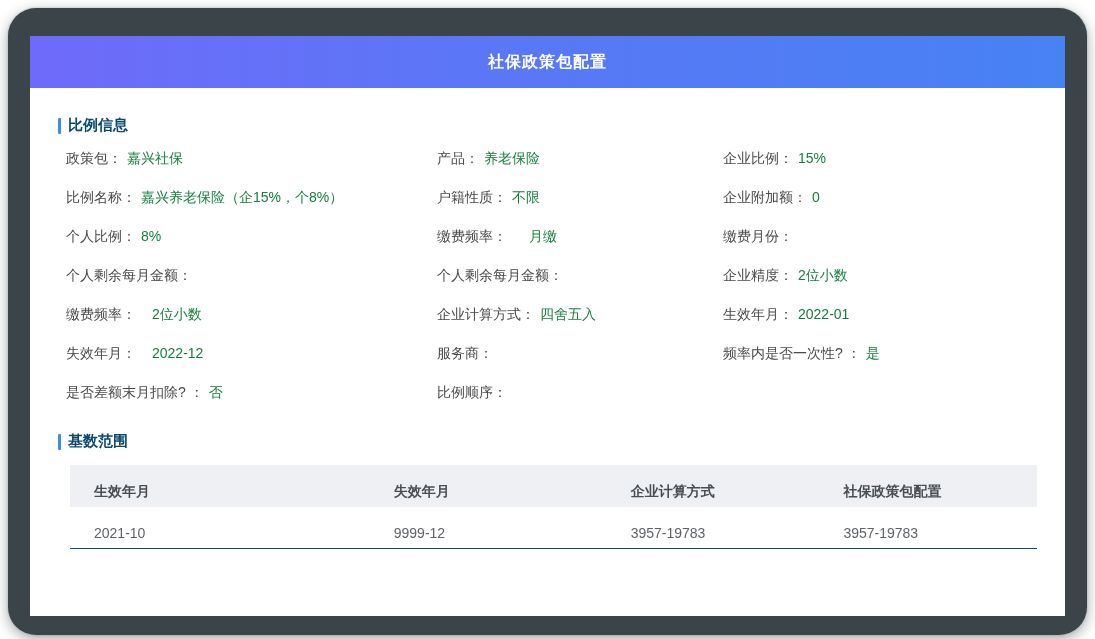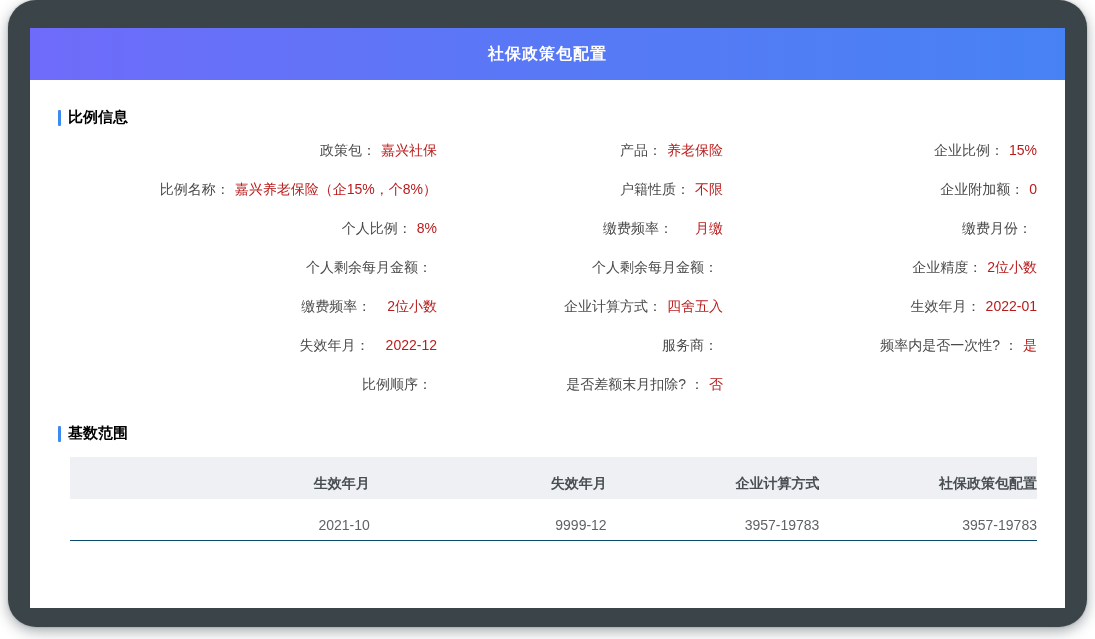--- a/index.html
+++ b/index.html
@@ -5,26 +5,25 @@
   * { margin:0; padding:0; box-sizing:border-box; }
   html,body { width:1095px; height:639px; }
   body {
     position:relative;
     background:#ffffff;
     font-family:"Liberation Sans","DejaVu Sans",sans-serif;
     overflow:hidden;
   }
   .device-frame {
     position:absolute;
-    left:8px; top:0;
+    left:8px; top:8px;
     width:1079px; height:627px;
     background:#3b4449;
     border-radius:28px;
     box-shadow:0 4px 14px rgba(52,62,68,.45), 0 0 2px rgba(52,62,68,.35);
-    text-align:right;
   }
   .screen {
     position:absolute;
     left:22px; top:28px; right:22px; bottom:19px;
     background:#ffffff;
     overflow:hidden;
   }
   .modal-header {
     height:52px;
     background:linear-gradient(90deg,#6f6bfa 0%,#5a77f6 45%,#4782f3 100%);
@@ -33,41 +32,41 @@
   .modal-title {
     color:#ffffff;
     font-size:16px;
     font-weight:600;
     letter-spacing:1px;
   }
   .body { padding:0 28px 0 28px; }
   .section-title {
     display:flex; align-items:center;
     margin-top:28px;
-    font-size:15px; font-weight:700; color:#000000;
+    font-size:15px; font-weight:700; color:#0c4a6e;
   }
   .section-title.compact { margin-top:20px; }
   .accent-bar {
     width:3px; height:16px;
     background:#3d8bf2;
     margin-right:7px;
     border-radius:1px;
   }
   .fields {
     display:grid;
     grid-template-columns:371px 286px 1fr;
     grid-auto-rows:39px;
     align-items:center;
     margin-top:4px;
     padding-left:8px;
     font-size:14px;
   }
   .field { white-space:nowrap; overflow:hidden; }
   .field .label { color:#4a4a4a; }
-  .field .value { color:#b91c1c; margin-left:5px; }
+  .field .value { color:#15803d; margin-left:5px; }
   .base-table {
     margin:14px 0 0 12px;
     font-size:14px;
   }
   .t-head, .t-row {
     display:grid;
     grid-template-columns:31% 24.5% 22% 22.5%;
     height:42px;
     align-items:center;
   }
@@ -113,22 +112,22 @@
           <div class="field"><span class="label">缴费月份：</span><span class="value"></span></div>
           <div class="field"><span class="label">个人剩余每月金额：</span><span class="value"></span></div>
           <div class="field"><span class="label">个人剩余每月金额：</span><span class="value"></span></div>
           <div class="field"><span class="label">企业精度：</span><span class="value">2位小数</span></div>
           <div class="field"><span class="label">缴费频率：</span><span class="value" style="margin-left:16px;">2位小数</span></div>
           <div class="field"><span class="label">企业计算方式：</span><span class="value">四舍五入</span></div>
           <div class="field"><span class="label">生效年月：</span><span class="value">2022-01</span></div>
           <div class="field"><span class="label">失效年月：</span><span class="value" style="margin-left:16px;">2022-12</span></div>
           <div class="field"><span class="label">服务商：</span><span class="value"></span></div>
           <div class="field"><span class="label">频率内是否一次性? ：</span><span class="value">是</span></div>
+          <div class="field"><span class="label">是否差额末月扣除? ：</span><span class="value">否</span></div>
           <div class="field"><span class="label">比例顺序：</span><span class="value"></span></div>
-          <div class="field"><span class="label">是否差额末月扣除? ：</span><span class="value">否</span></div>
         </div>
       </section>
 
       <section>
         <div class="section-title compact">
           <span class="accent-bar"></span>
           <span>基数范围</span>
         </div>
 
         <div class="base-table">

